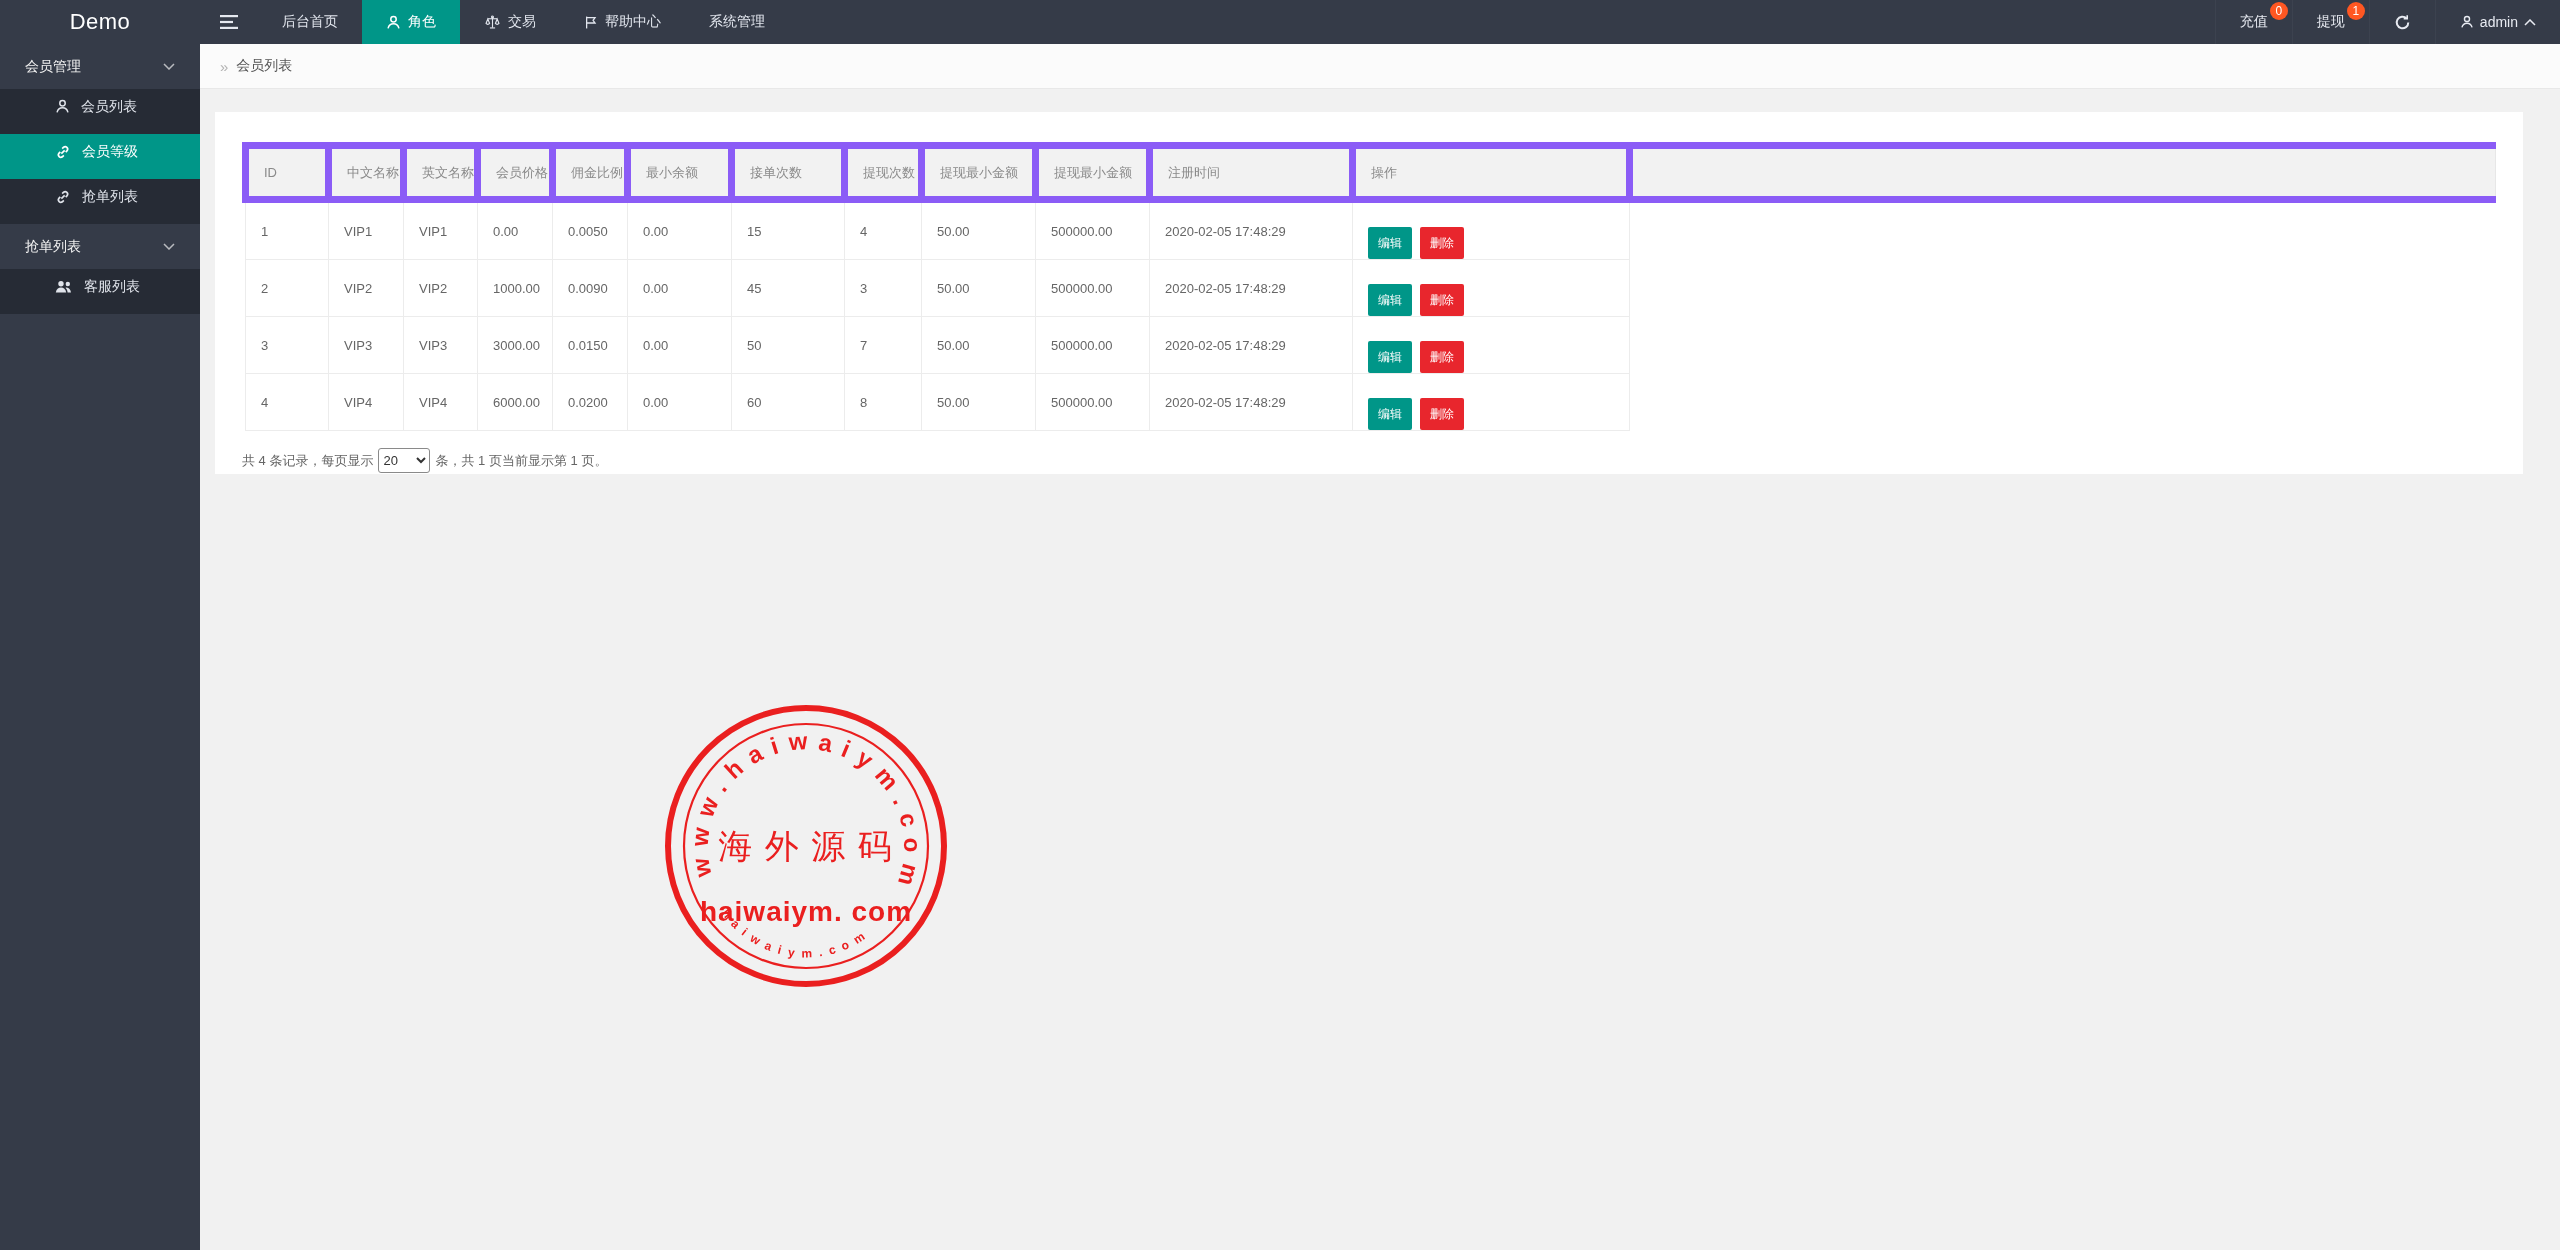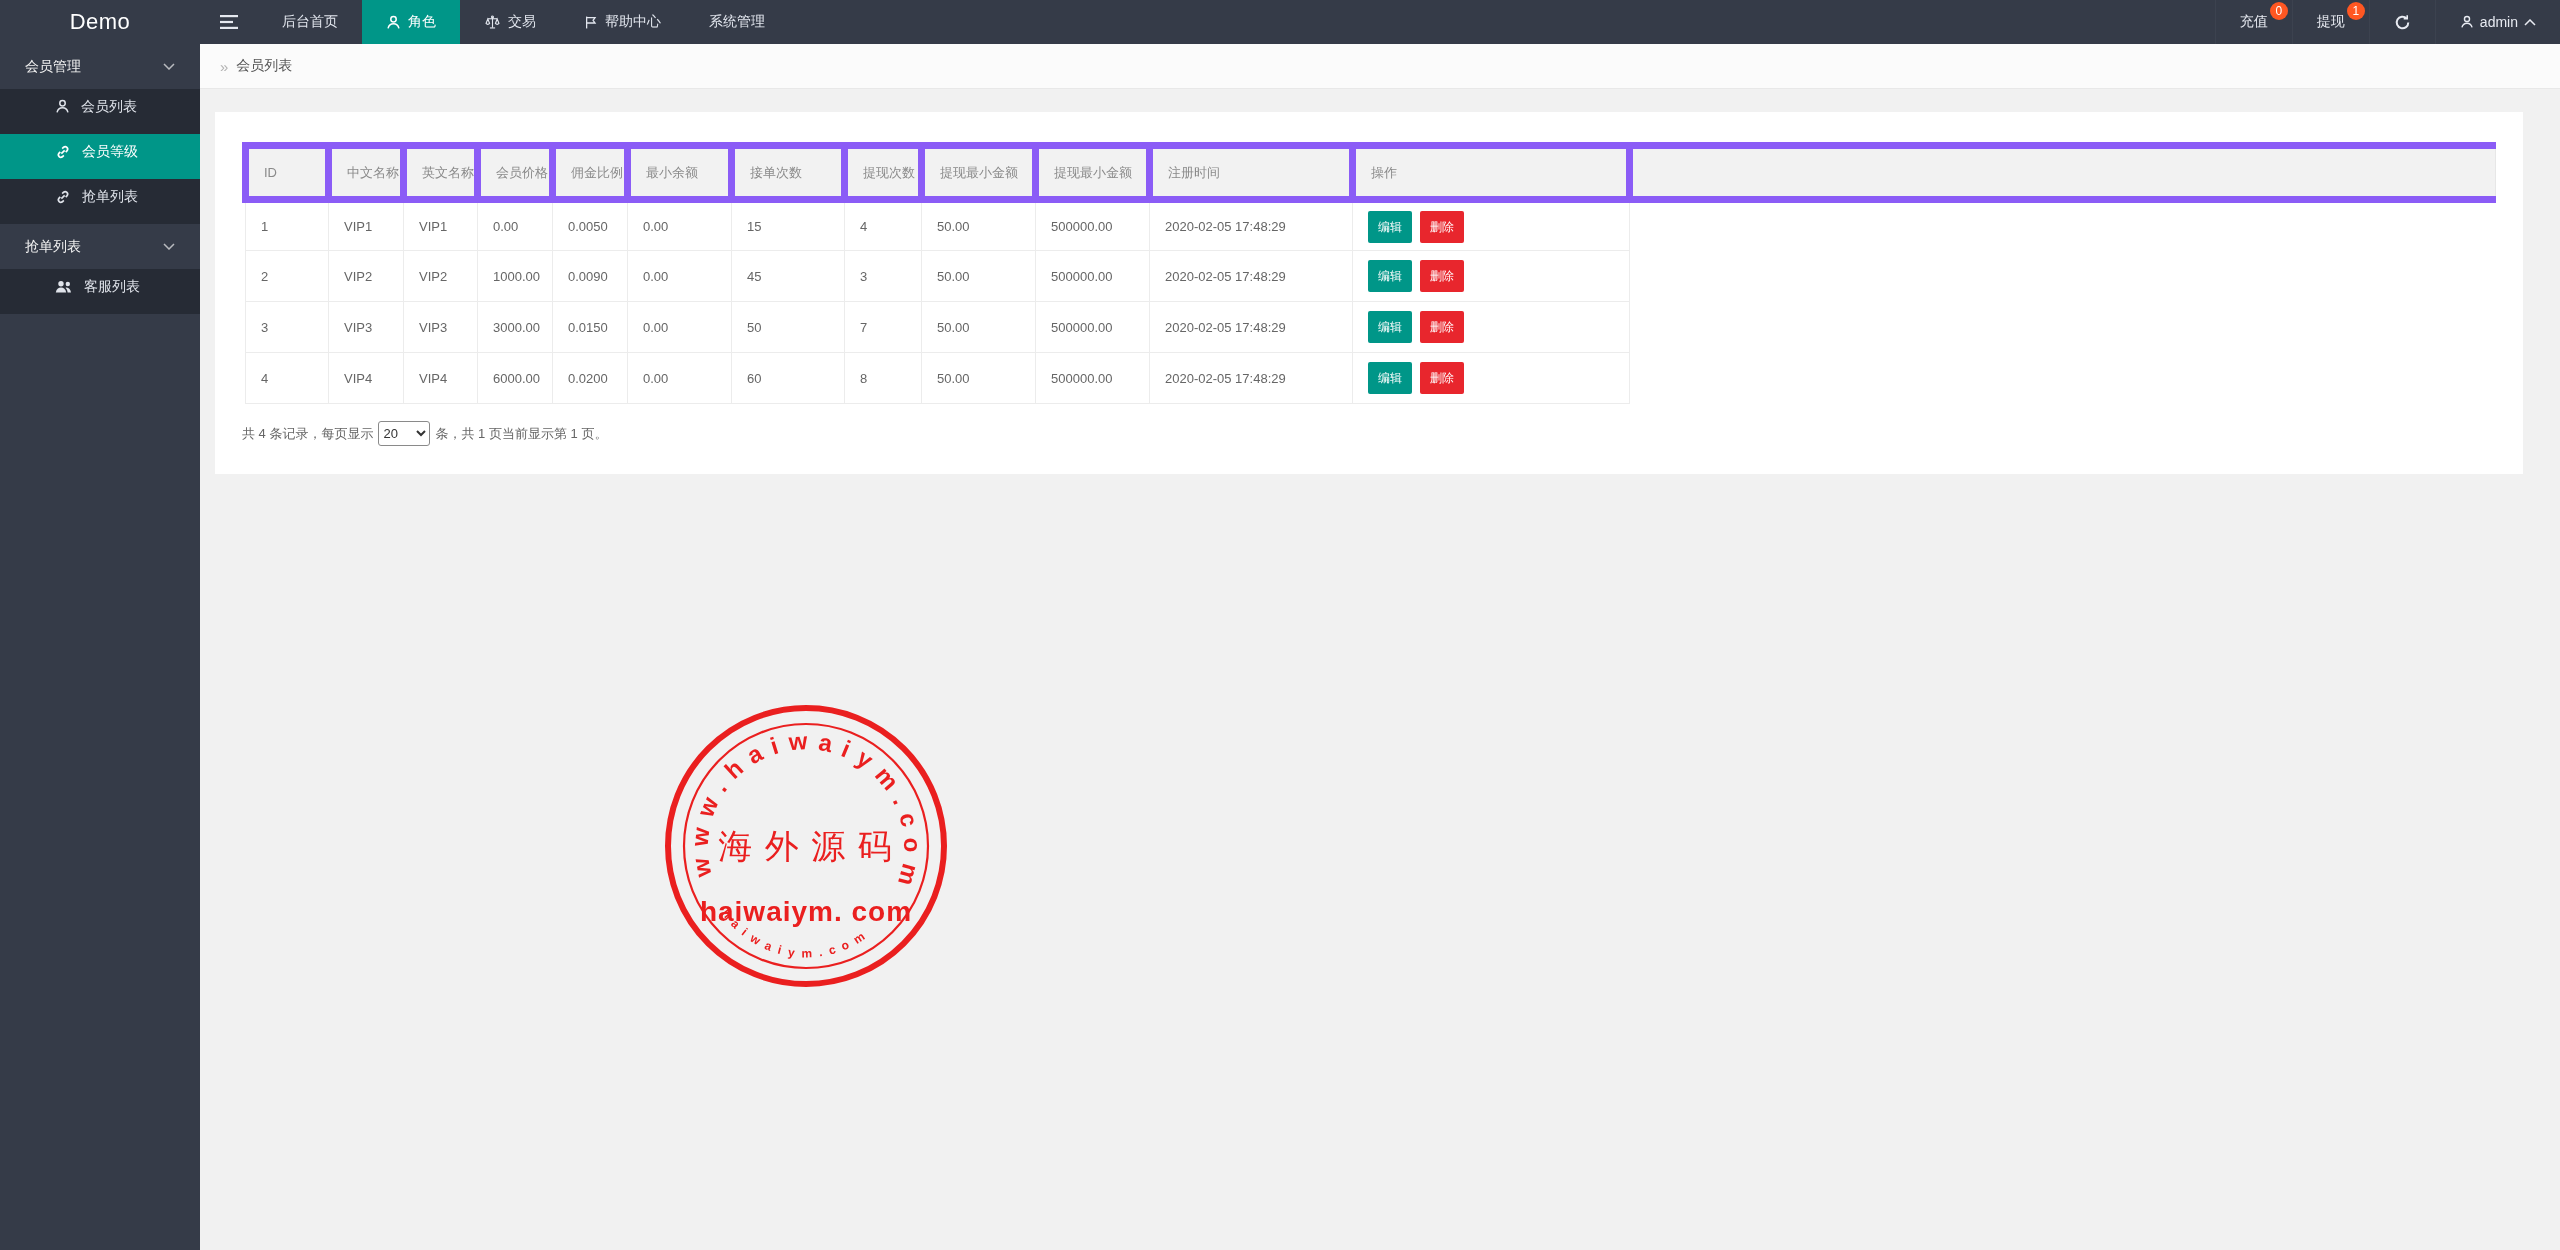--- a/index.html
+++ b/index.html
@@ -49,21 +49,21 @@
          background:#fff; padding:30px 27px; }
   table{ border-collapse:collapse; width:2254px; table-layout:fixed; }
   th{ background:#f2f2f2; height:54px; font-weight:normal; text-align:left;
       padding-left:15px; font-size:13px; color:#8a8a8a; border:7px solid #8b5cf6; }
   td{ height:51px; padding-left:15px; font-size:13px; color:var(--txt);
       border:1px solid #ececec; background:#fff; }
   th.blank{ border-right:1px solid #e7e7e7; }
   td.blank{ border:none; }
   .btn{ display:inline-block; height:32px; line-height:26px; padding:0 10px;
         border:none; border-radius:2px; color:#fff; font-size:12px; cursor:pointer;
-        margin-right:8px; font-family:"Liberation Sans", sans-serif; }
+        margin-right:8px; font-family:"Liberation Sans", sans-serif;margin-top:24px; }
   .btn-edit{ background:var(--accent); }
   .btn-del{ background:var(--danger); }
   .pagination{ margin-top:17px; display:flex; align-items:center; gap:5px;
                font-size:13px; color:#666; }
   .pagination select{ height:25px; min-width:52px; font-size:13px; color:#333;
                       border:1px solid #8a8a8a; border-radius:3px; background:#fff;
                       font-family:"Liberation Sans", sans-serif; }
   
   .stamp{ position:absolute; left:660px; top:700px; width:292px; height:292px;
           opacity:.93; pointer-events:none; z-index:5; }

